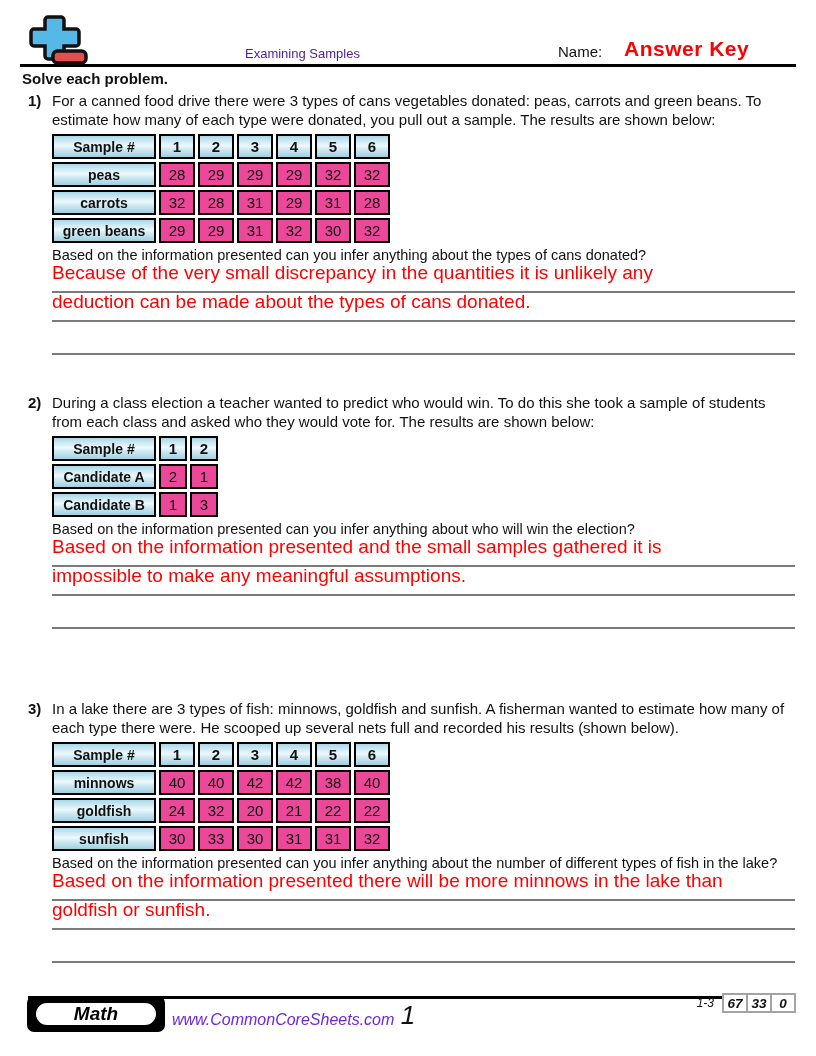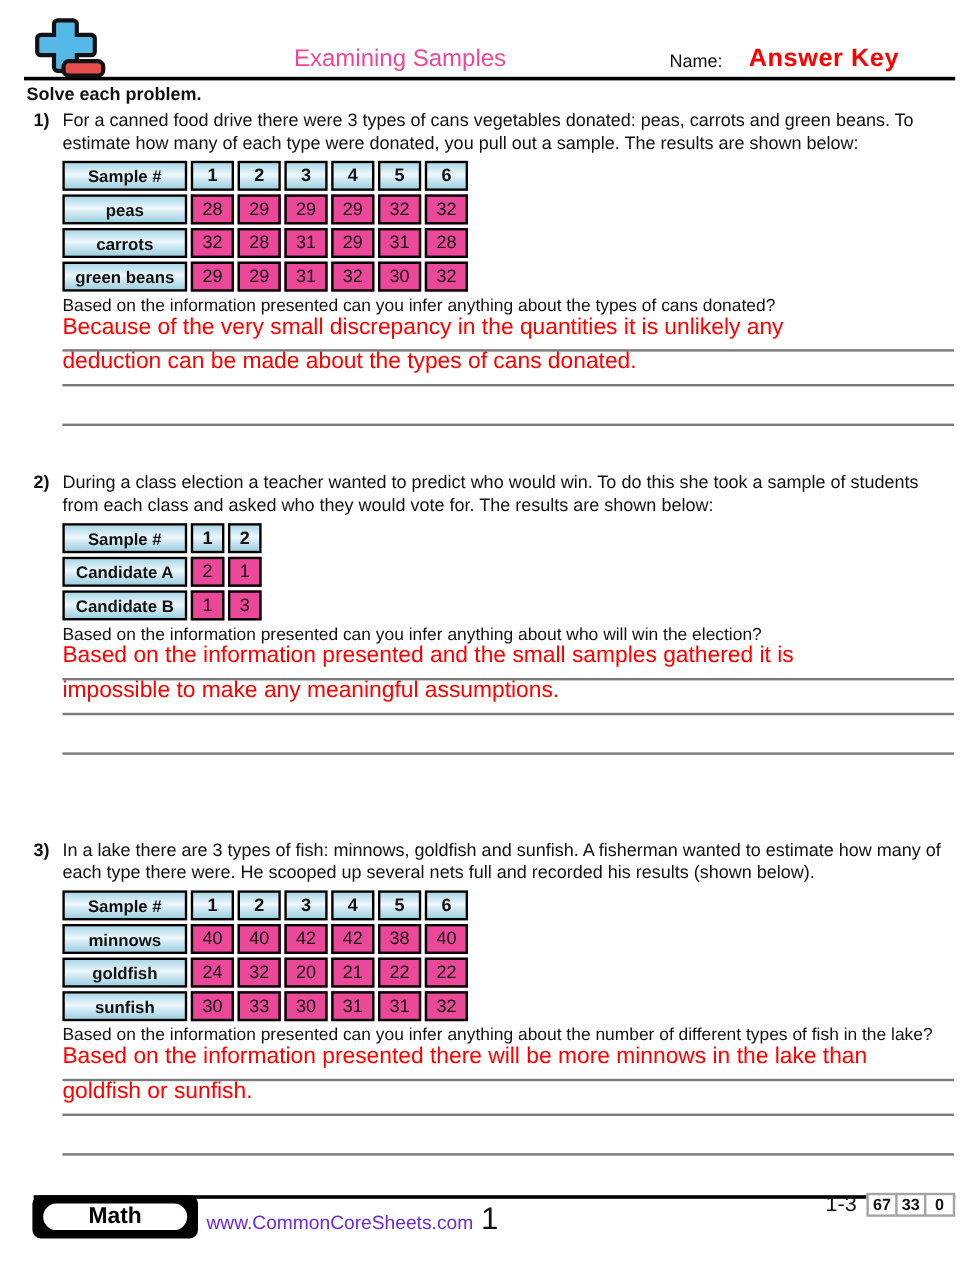--- a/index.html
+++ b/index.html
@@ -8,21 +8,21 @@
     --logo-blue:#56b8e6;
     --logo-red:#e54e4e;
   }
   *{box-sizing:border-box;margin:0;padding:0;}
   body{background:#fff;font-family:"Liberation Sans",sans-serif;color:#111;}
   .page{position:relative;width:816px;height:1056px;background:#fff;overflow:hidden;}
 
   
   .header{position:relative;height:67px;margin:0 20px;border-bottom:3px solid #000;}
   .logo{position:absolute;left:8px;top:14px;}
-  .title{position:absolute;left:225px;bottom:3px;font-size:20px;color:#ec4899;}
+  .title{position:absolute;left:225px;bottom:3px;font-size:13px;color:#4c1d95;}
   .name-label{position:absolute;left:538px;bottom:4px;font-size:15px;}
   .name-value{position:absolute;left:604px;bottom:3px;font-size:21px;font-weight:bold;color:var(--answer-red);letter-spacing:.5px;}
   .instructions{margin:3px 0 4px 22px;font-size:15px;font-weight:bold;}
 
   
   .problem{margin:0 21px 0 28px;}
   .prob-head{display:flex;}
   .prob-num{width:24px;flex:0 0 24px;font-weight:bold;font-size:15px;line-height:19px;}
   .prob-text{font-size:15px;line-height:19px;max-width:745px;}
   .sample-table{border-collapse:separate;border-spacing:3px;margin:2px 0 1px 21px;}
@@ -34,30 +34,30 @@
   .sample-table td{background:#ec4899;font-size:15px;font-weight:normal;}
   .question{margin-left:24px;font-size:14.5px;line-height:17px;max-width:745px;}
   .ans-line{margin-left:24px;height:29px;border-bottom:2px solid var(--line-gray);
             display:flex;align-items:flex-end;padding-bottom:8px;}
   .ans-line .red-text{color:var(--answer-red);font-size:19px;line-height:21px;white-space:nowrap;}
   .ans-line.blank{margin-top:4px;}
   .gap-p2{height:38px;}
   .gap-p3{height:70px;}
 
   
-  .footer{position:absolute;top:996px;left:0;right:0;height:60px;}
+  .footer{position:absolute;top:996px;left:0;right:0;height:60px;font-style:italic;}
   .footer-line{position:absolute;top:0;left:28px;right:20px;border-top:3px solid #000;}
   .badge{position:absolute;left:27px;top:0;width:138px;height:36px;background:#000;border-radius:7px;
          display:flex;align-items:center;justify-content:center;}
   .badge-pill{width:124px;height:26px;background:#fff;border-radius:13px;border:2px solid #000;
               display:flex;align-items:center;justify-content:center;font-weight:bold;font-size:19px;color:#000;}
   .website{position:absolute;left:172px;top:15px;font-size:16px;color:#6d28d9;}
   .page-number{position:absolute;left:0;right:0;top:4px;text-align:center;font-size:26px;color:#111;}
   .score-group{position:absolute;right:20px;top:-3px;display:flex;align-items:center;}
-  .range-label{font-size:18px;margin-right:8px;}
+  .range-label{font-size:12px;margin-right:8px;}
   .score-boxes{display:flex;}
   .score-box{width:26px;height:20px;border:2px solid #a3a3a3;margin-left:-2px;background:#fff;
              display:flex;align-items:center;justify-content:center;font-size:13.5px;font-weight:600;}
   .score-box:first-child{margin-left:0;}
 </style>
 </head>
 <body>
 
 <div class="page">
 

